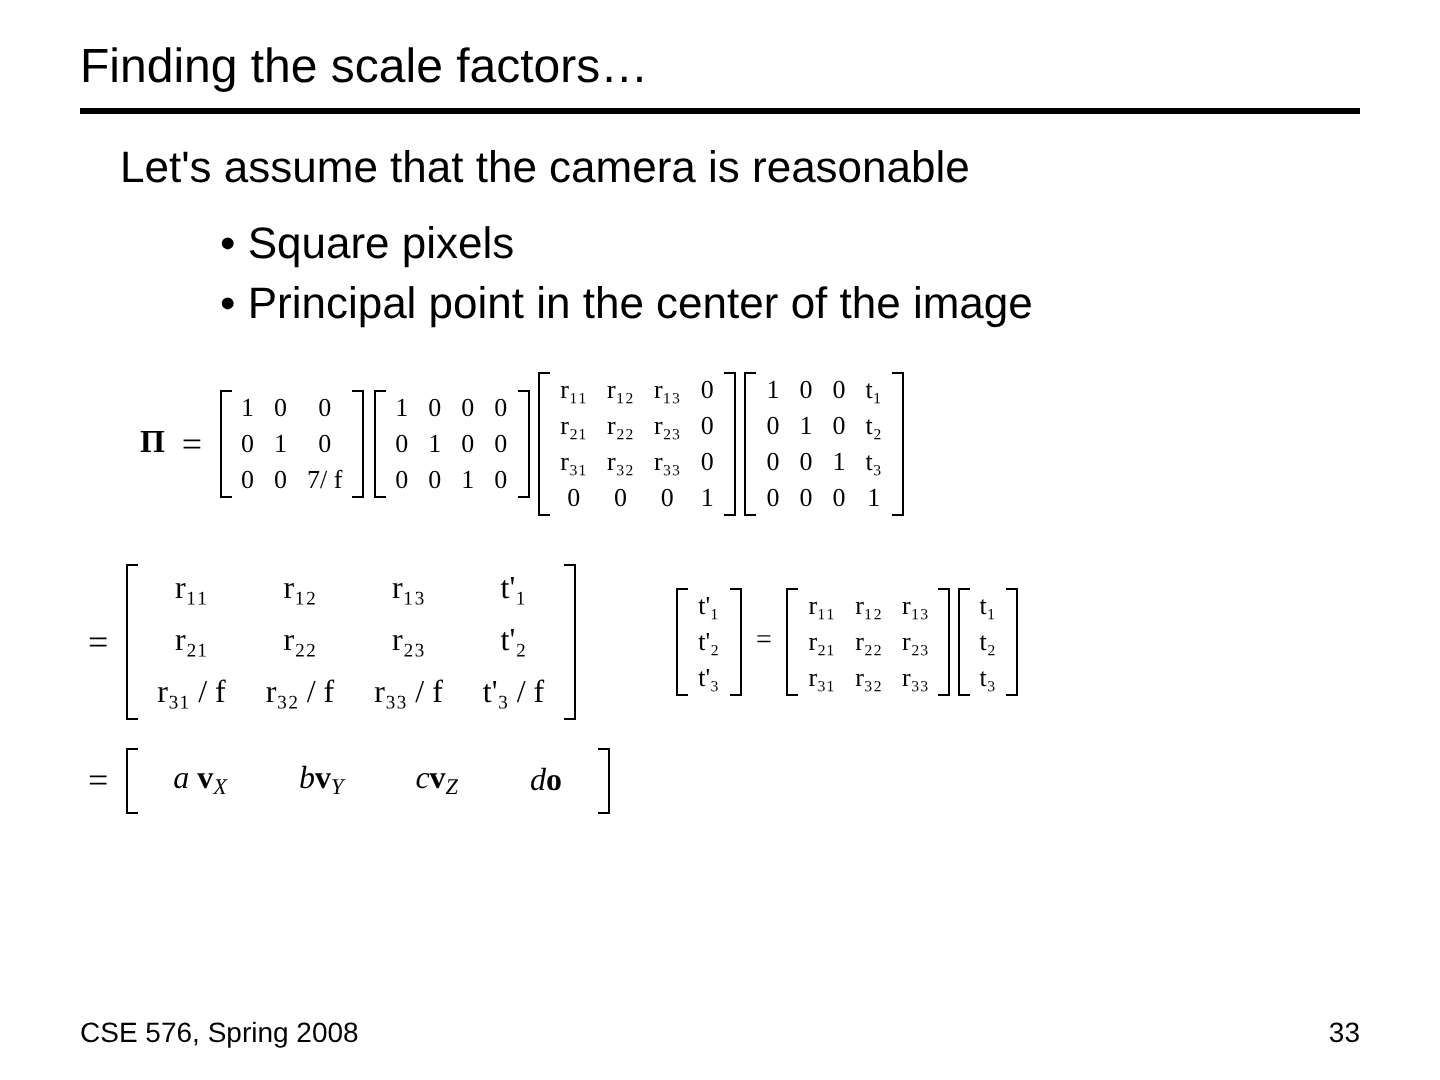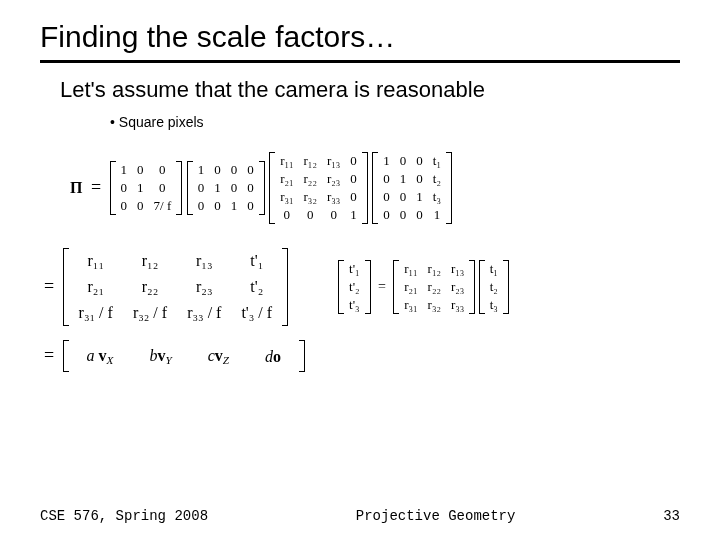--- a/index.html
+++ b/index.html
@@ -4,52 +4,52 @@
 <style>
   * { margin: 0; padding: 0; box-sizing: border-box; }
   body {
     width: 720px; height: 540px;
     font-family: Arial, Helvetica, sans-serif;
     background: #fff; color: #000;
     position: relative;
     padding: 20px 40px 0 40px;
   }
   .title {
-    font-size: 30px;
+    font-size: 24px;
     font-weight: 400;
     margin-bottom: 6px;
   }
   .rule { border-bottom: 3px solid #000; margin-bottom: 14px; }
   .lead {
     font-size: 22px;
     margin-left: 20px;
     margin-bottom: 10px;
   }
   .bullets {
-    font-size: 14px;
+    font-size: 22px;
     margin-left: 70px;
     line-height: 1.35;
     margin-bottom: 20px;
   }
   .bullets li { list-style: none; }
   .bullets li::before { content: "•  "; }
   .math-area {
     position: relative;
     width: 640px;
     margin: 0 auto;
   }
   .eq1 { margin-left: 30px; margin-bottom: 24px; }
   .row2 { display: flex; align-items: center; gap: 50px; margin-bottom: 14px; }
   .eq3 { margin-left: 0; }
   .footer {
     position: absolute;
     bottom: 16px; left: 40px; right: 40px;
     display: flex; justify-content: space-between;
     font-size: 14px;
-    font-family: Liberation Mono, monospace;
+    font-family: Liberation Sans, sans-serif;
   }
   
   .mx {
     display: inline-flex;
     align-items: stretch;
     vertical-align: middle;
     font-family: "Times New Roman", Times, serif;
     font-size: 13px;
   }
   .mx.big { font-size: 16px; }
@@ -81,20 +81,21 @@
 </head>
 <body>
 
 <div class="title">Finding the scale factors…</div>
 <div class="rule"></div>
 
 <div class="lead">Let's assume that the camera is reasonable</div>
 
 <ul class="bullets">
   <li>Square pixels</li>
+  <li>Principal point in the center of the image</li>
 </ul>
 
 <div class="math-area">
 
   <div class="eq1">
     <span class="sym bold" style="font-size:16px;">Π</span>
     <span class="eqs">=</span>
     <span class="mx">
         <span class="br l"></span>
         <table>
@@ -318,15 +319,14 @@
     </tbody>
         </table>
         <span class="br r"></span>
       </span>
   </div>
 
 </div>
 
 <div class="footer">
   <span>CSE 576, Spring 2008</span>
-  <span>Projective Geometry</span>
   <span>33</span>
 </div>
 
 </body></html>

